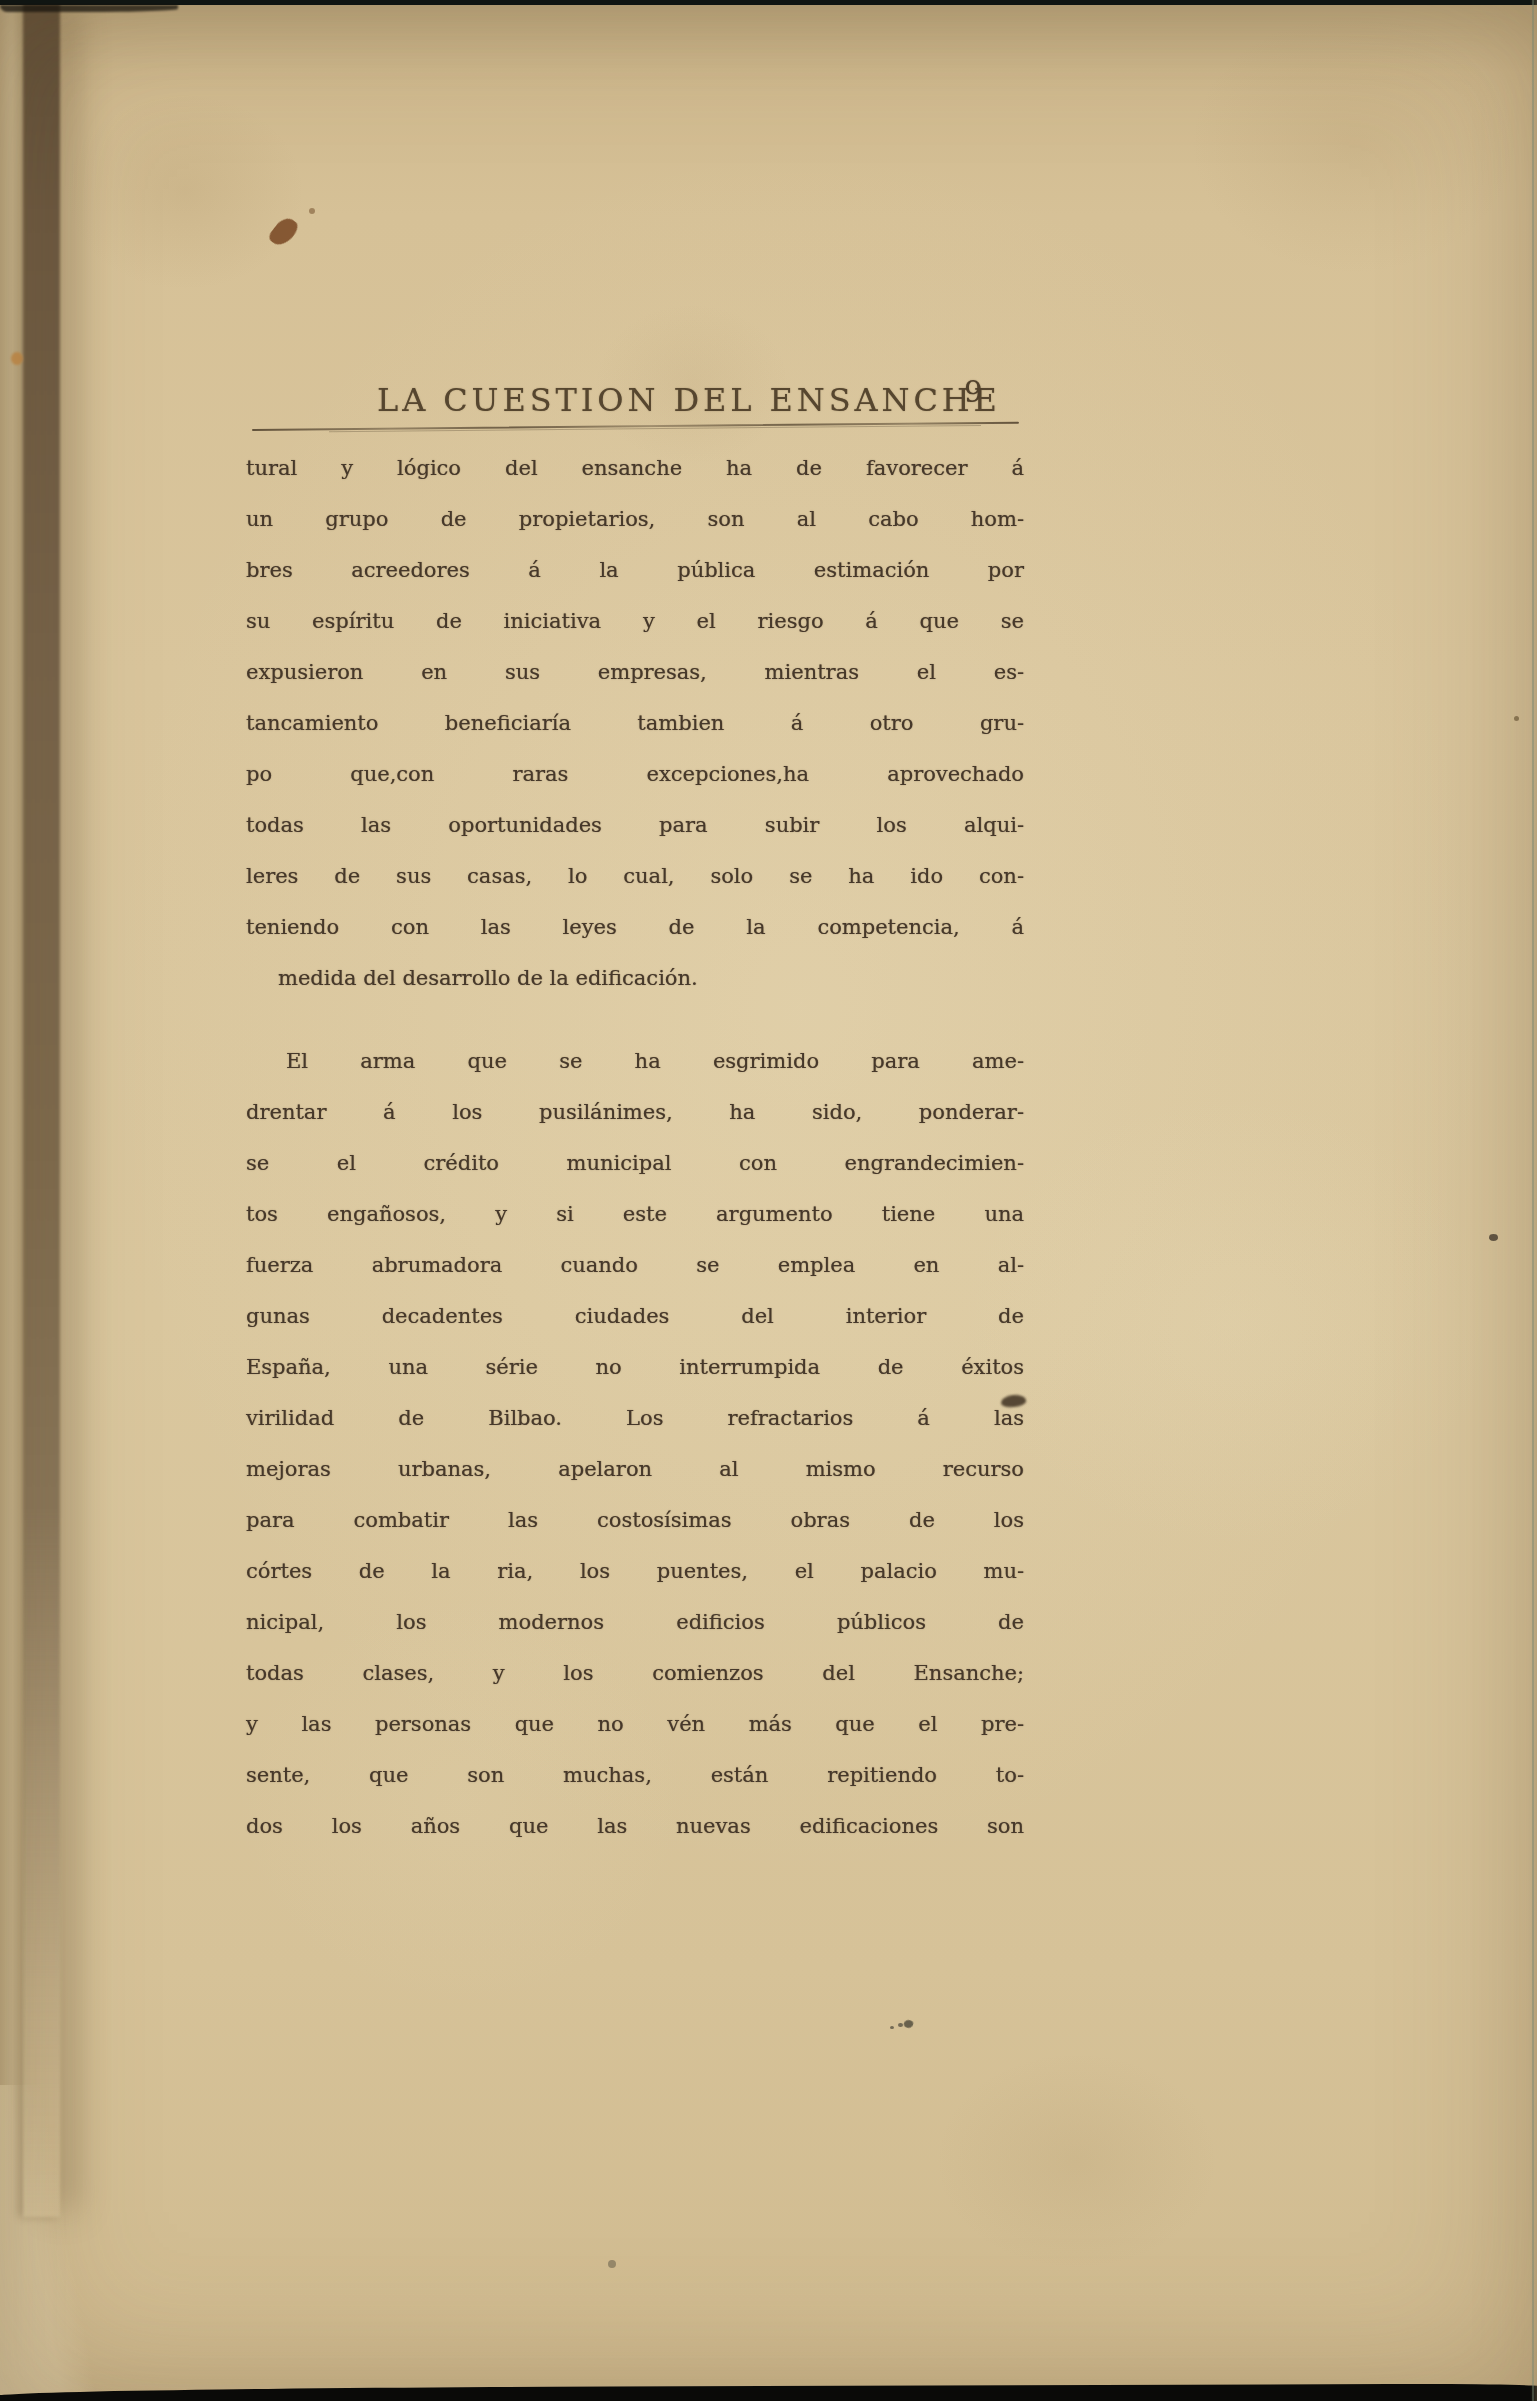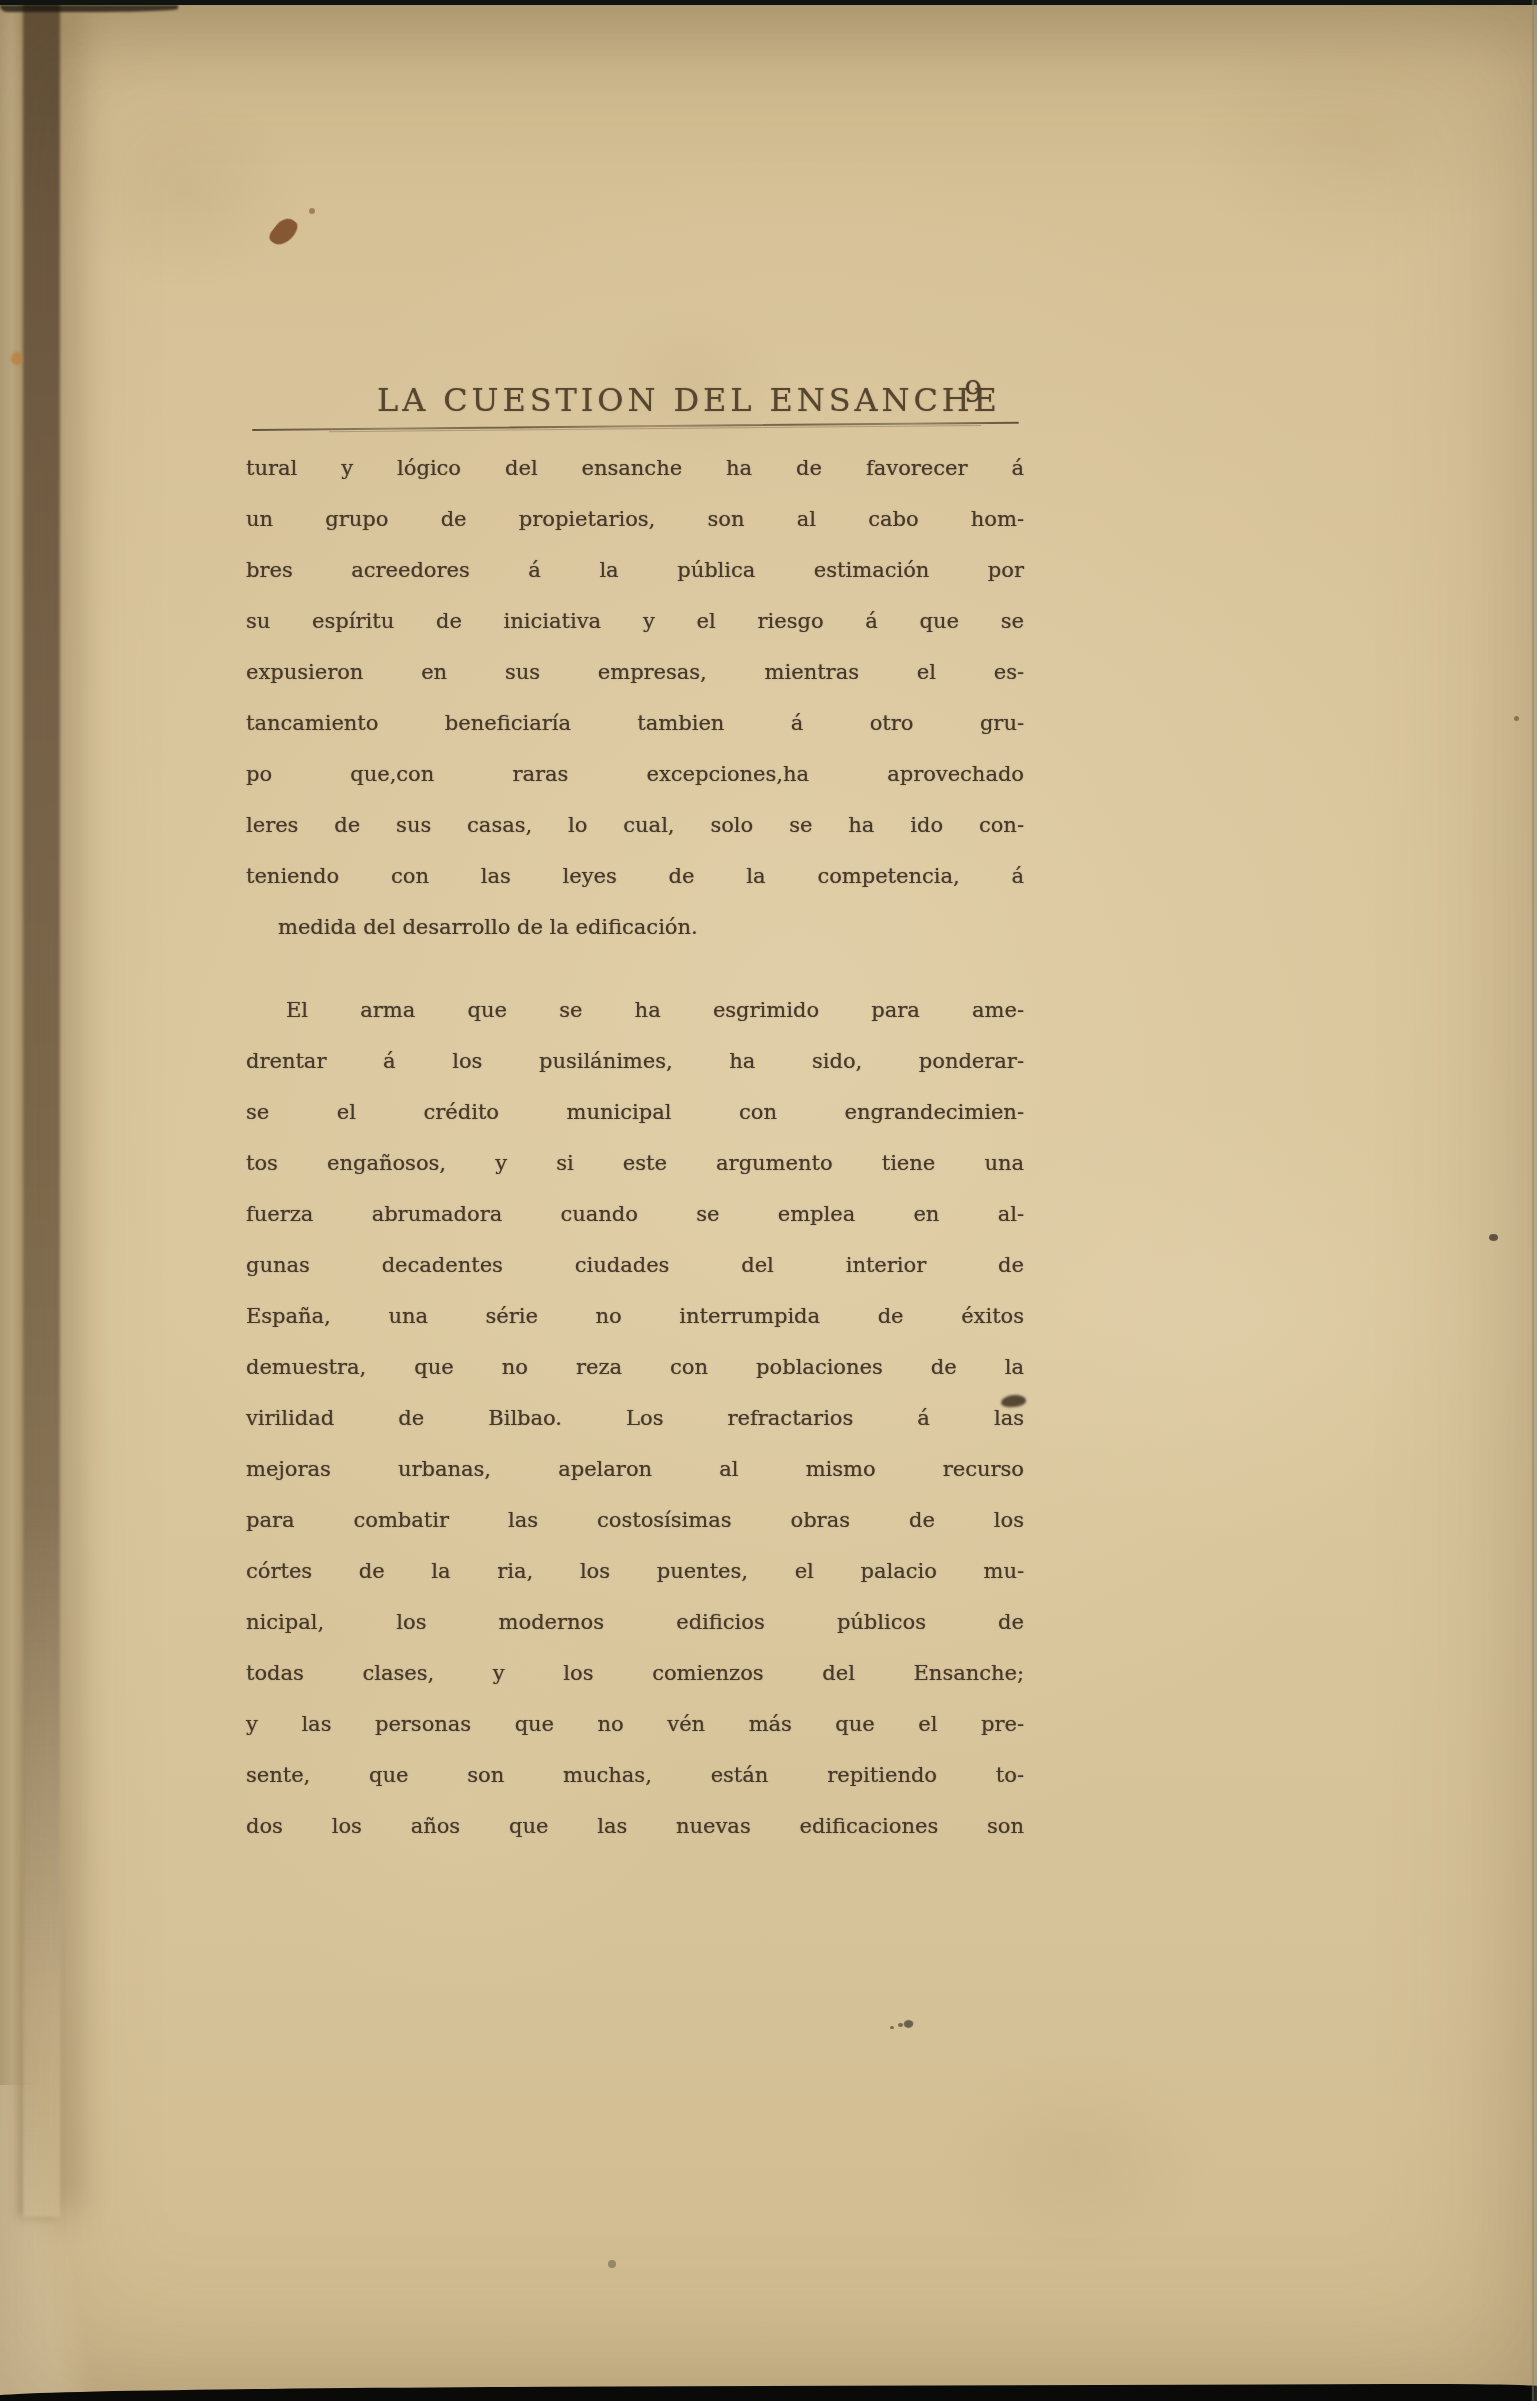--- a/index.html
+++ b/index.html
@@ -135,31 +135,31 @@
   <div id="header-rule"></div>
 
   <div id="body-text">
       <div class="line">tural y lógico del ensanche ha de favorecer á</div>
       <div class="line">un grupo de propietarios, son al cabo hom-</div>
       <div class="line">bres acreedores á la pública estimación por</div>
       <div class="line">su espíritu de iniciativa y el riesgo á que se</div>
       <div class="line">expusieron en sus empresas, mientras el es-</div>
       <div class="line">tancamiento beneficiaría tambien á otro gru-</div>
       <div class="line">po que,con raras excepciones,ha aprovechado</div>
+      <div class="line">todas las oportunidades para subir los alqui-</div>
       <div class="line">leres de sus casas, lo cual, solo se ha ido con-</div>
       <div class="line">teniendo con las leyes de la competencia, á</div>
       <div class="line para-end">medida del desarrollo de la edificación.</div>
       <div class="line indent">El arma que se ha esgrimido para ame-</div>
       <div class="line">drentar á los pusilánimes, ha sido, ponderar-</div>
       <div class="line">se el crédito municipal con engrandecimien-</div>
       <div class="line">tos engañosos, y si este argumento tiene una</div>
       <div class="line">fuerza abrumadora cuando se emplea en al-</div>
       <div class="line">gunas decadentes ciudades del interior de</div>
       <div class="line">España, una série no interrumpida de éxitos</div>
-      <div class="line">demuestra, que no reza con poblaciones de la</div>
       <div class="line">virilidad de Bilbao. Los refractarios á las</div>
       <div class="line">mejoras urbanas, apelaron al mismo recurso</div>
       <div class="line">para combatir las costosísimas obras de los</div>
       <div class="line">córtes de la ria, los puentes, el palacio mu-</div>
       <div class="line">nicipal, los modernos edificios públicos de</div>
       <div class="line">todas clases, y los comienzos del Ensanche;</div>
       <div class="line">y las personas que no vén más que el pre-</div>
       <div class="line">sente, que son muchas, están repitiendo to-</div>
       <div class="line">dos los años que las nuevas edificaciones son</div>
     </div>

